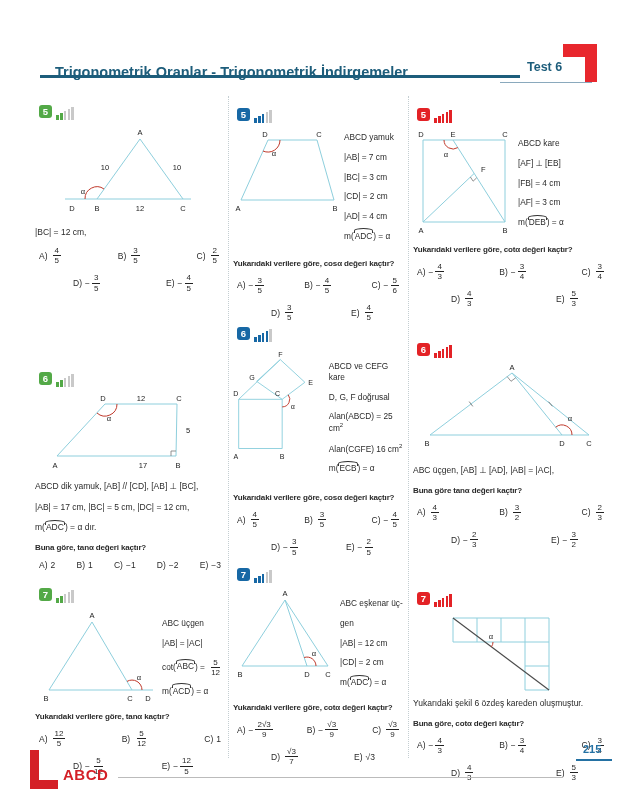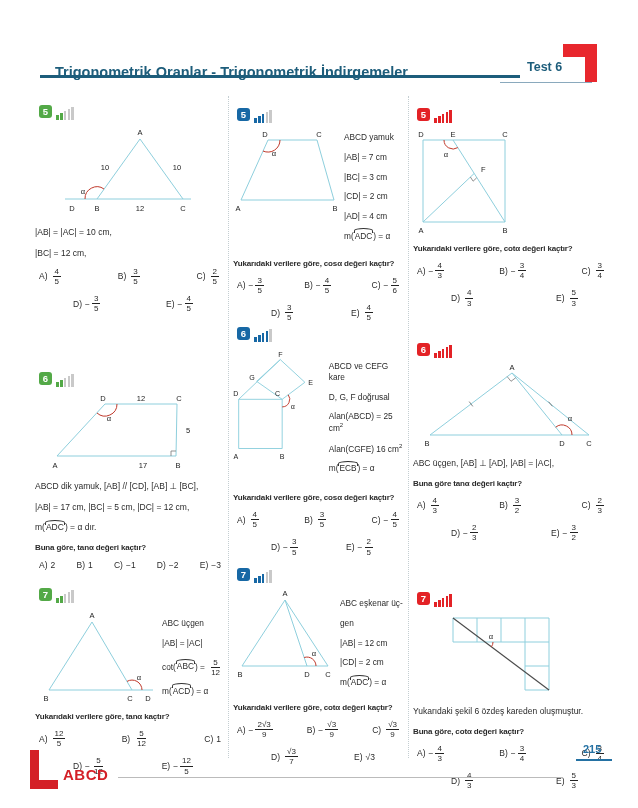--- a/index.html
+++ b/index.html
@@ -98,21 +98,20 @@
         <text x="105" y="10" text-anchor="middle">A</text>
         <text x="70" y="45" text-anchor="middle">10</text>
         <text x="142" y="45" text-anchor="middle">10</text>
         <text x="48" y="69" text-anchor="middle">α</text>
         <text x="37" y="86" text-anchor="middle">D</text>
         <text x="62" y="86" text-anchor="middle">B</text>
         <text x="105" y="86" text-anchor="middle">12</text>
         <text x="148" y="86" text-anchor="middle">C</text>
       </svg>
       <div style="margin-top:6px">
-          <div class="tline"><span>|AB| = |AC| = 10 cm,</span></div>
           <div class="tline"><span>|BC| = 12 cm,</span></div>
         </div>
       <div>
           <div class="ch-row">
             <span class="choice">
               <span class="cl">A)</span>
               <span class="frac">
                 <span class="n">4</span>
                 <span class="d">5</span>
               </span>
@@ -541,20 +540,27 @@
           <path class="ra" d="M57.4,49 L60.1,53.2 L63.7,49.8"></path>
           <path class="arc" d="M31,12 A9,9 0 0 0 44.8,19.6"></path>
           <text x="8" y="9" text-anchor="middle">D</text>
           <text x="40" y="9" text-anchor="middle">E</text>
           <text x="92" y="9" text-anchor="middle">C</text>
           <text x="33" y="29" text-anchor="middle">α</text>
           <text x="68" y="44">F</text>
           <text x="8" y="105" text-anchor="middle">A</text>
           <text x="92" y="105" text-anchor="middle">B</text>
         </svg>
+        <div class="side">
+            <div class="tline"><span>ABCD kare</span></div>
+            <div class="tline"><span>[AF] ⊥ [EB]</span></div>
+            <div class="tline"><span>|FB| = 4 cm</span></div>
+            <div class="tline"><span>|AF| = 3 cm</span></div>
+            <div class="tline"><span>m(</span><span class="hat">DEB</span><span>) = α</span></div>
+          </div>
       </div>
       <div class="question" style="margin-top:8px">Yukarıdaki verilere göre, cotα değeri kaçtır?</div>
       <div>
           <div class="ch-row">
             <span class="choice">
               <span class="cl">A)</span>
               <span>−</span>
               <span class="frac">
                 <span class="n">4</span>
                 <span class="d">3</span>
@@ -614,21 +620,21 @@
         <path class="ra" d="M90.2,13.6 L94,18.3 L98.8,14.7"></path>
         <line class="tick" x1="52.2" y1="38.6" x2="55.8" y2="43.4"></line>
         <line class="tick" x1="131.6" y1="38.7" x2="135.4" y2="43.3"></line>
         <path class="arc" d="M155,72 A10,10 0 0 0 138.7,64.2"></path>
         <text x="95" y="7" text-anchor="middle">A</text>
         <text x="153" y="58" text-anchor="middle">α</text>
         <text x="10" y="83" text-anchor="middle">B</text>
         <text x="145" y="83" text-anchor="middle">D</text>
         <text x="172" y="83" text-anchor="middle">C</text>
       </svg>
-      <div style="margin-top:7px">
+      <div style="margin-top:14px">
           <div class="tline"><span>ABC üçgen, [AB] ⊥ [AD], |AB| = |AC|,</span></div>
         </div>
       <div class="question">Buna göre tanα değeri kaçtır?</div>
       <div>
           <div class="ch-row">
             <span class="choice">
               <span class="cl">A)</span>
               <span class="frac">
                 <span class="n">4</span>
                 <span class="d">3</span>
@@ -685,21 +691,21 @@
         <path class="fl" d="M6,6 L102,6 L102,78 L78,78 L78,30 L6,30 Z"></path>
         <line class="fl" x1="30" y1="6" x2="30" y2="30"></line>
         <line class="fl" x1="54" y1="6" x2="54" y2="30"></line>
         <line class="fl" x1="78" y1="6" x2="78" y2="30"></line>
         <line class="fl" x1="78" y1="30" x2="102" y2="30"></line>
         <line class="fl" x1="78" y1="54" x2="102" y2="54"></line>
         <line class="diag" x1="6" y1="6" x2="102" y2="78"></line>
         <path class="arc" d="M46,30 A8,8 0 0 1 44.4,34.8"></path>
         <text x="44" y="27" text-anchor="middle">α</text>
       </svg>
-      <div style="margin-top:8px">
+      <div style="">
           <div class="tline"><span>Yukarıdaki şekil 6 özdeş kareden oluşmuştur.</span></div>
         </div>
       <div class="question">Buna göre, cotα değeri kaçtır?</div>
       <div>
           <div class="ch-row">
             <span class="choice">
               <span class="cl">A)</span>
               <span>−</span>
               <span class="frac">
                 <span class="n">4</span>

